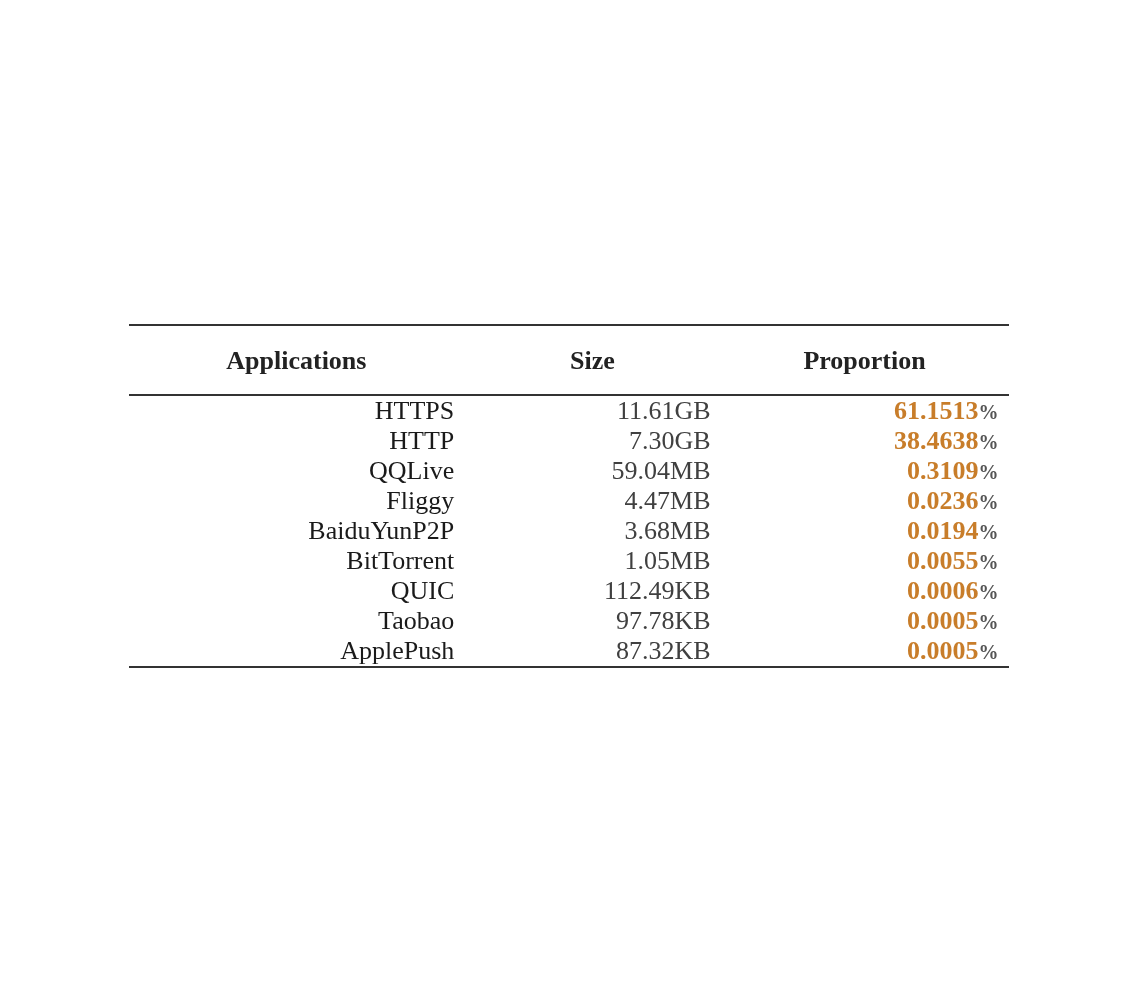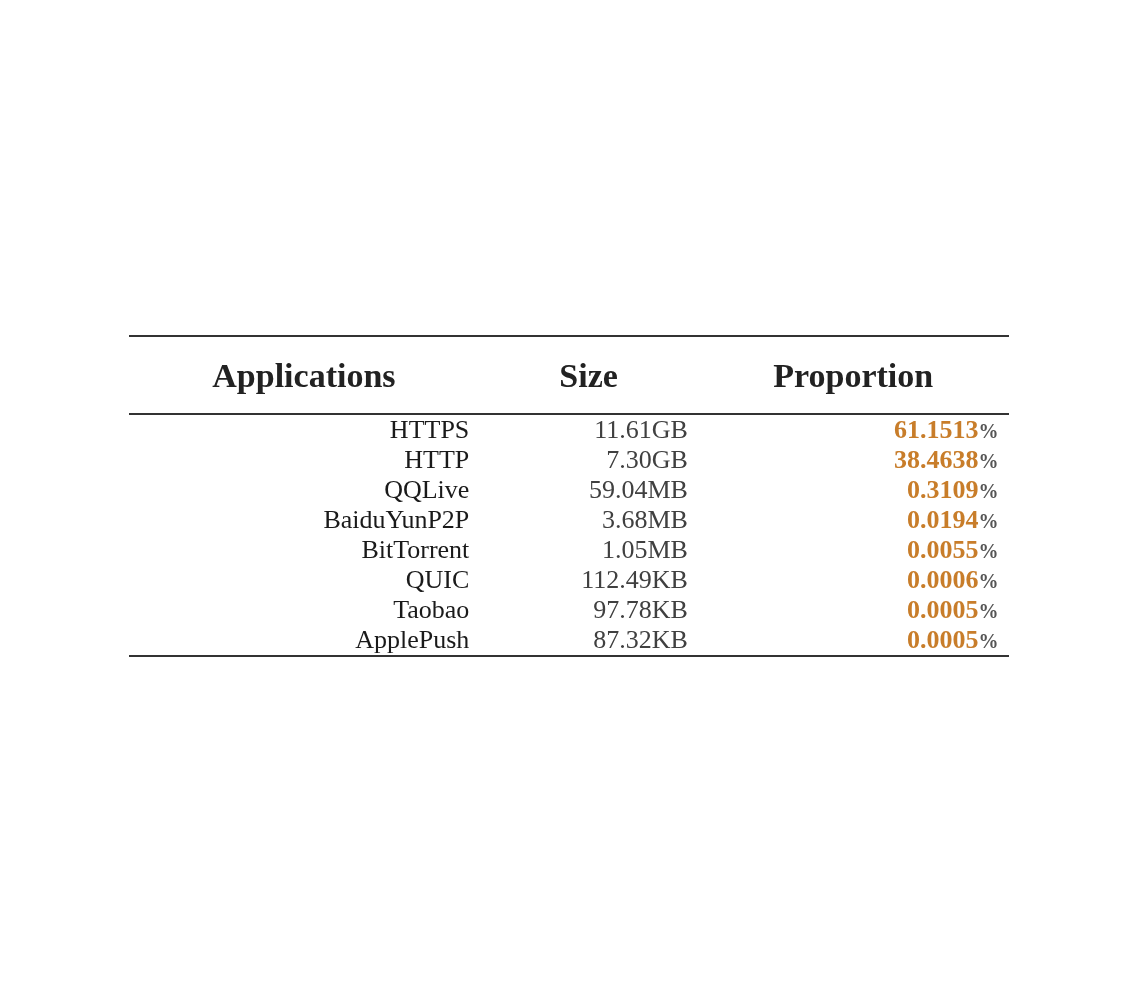--- a/index.html
+++ b/index.html
@@ -30,21 +30,21 @@
       border-bottom: 2px solid #333;
     }
 
     thead tr {
       border-bottom: 2px solid #333;
     }
 
     thead th {
       padding: 20px 10px 18px 10px;
       font-weight: bold;
-      font-size: 34px;
+      font-size: 26px;
       color: #222;
       text-align: center;
     }
 
     tbody tr td {
       padding: 0 10px;
       text-align: right;
       font-size: 26px;
     }
 
@@ -88,20 +88,25 @@
           <td>HTTP</td>
           <td>7.30GB</td>
           <td><span>38.4638</span><span class="pct-symbol">%</span></td>
         </tr>
         <tr>
           <td>QQLive</td>
           <td>59.04MB</td>
           <td><span>0.3109</span><span class="pct-symbol">%</span></td>
         </tr>
         <tr>
+          <td>Fliggy</td>
+          <td>4.47MB</td>
+          <td><span>0.0236</span><span class="pct-symbol">%</span></td>
+        </tr>
+        <tr>
           <td>BaiduYunP2P</td>
           <td>3.68MB</td>
           <td><span>0.0194</span><span class="pct-symbol">%</span></td>
         </tr>
         <tr>
           <td>BitTorrent</td>
           <td>1.05MB</td>
           <td><span>0.0055</span><span class="pct-symbol">%</span></td>
         </tr>
         <tr>

